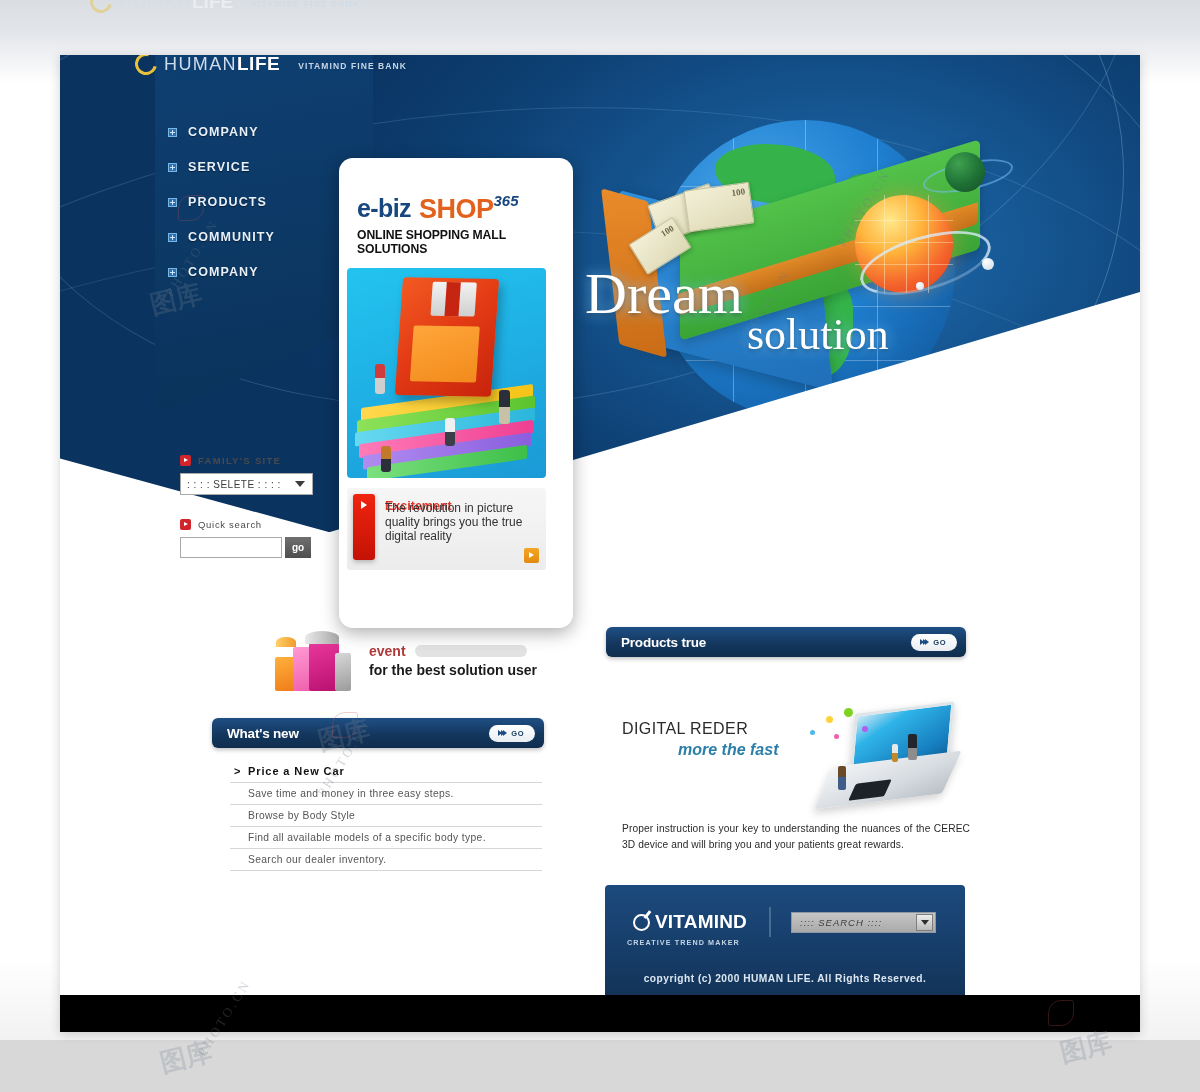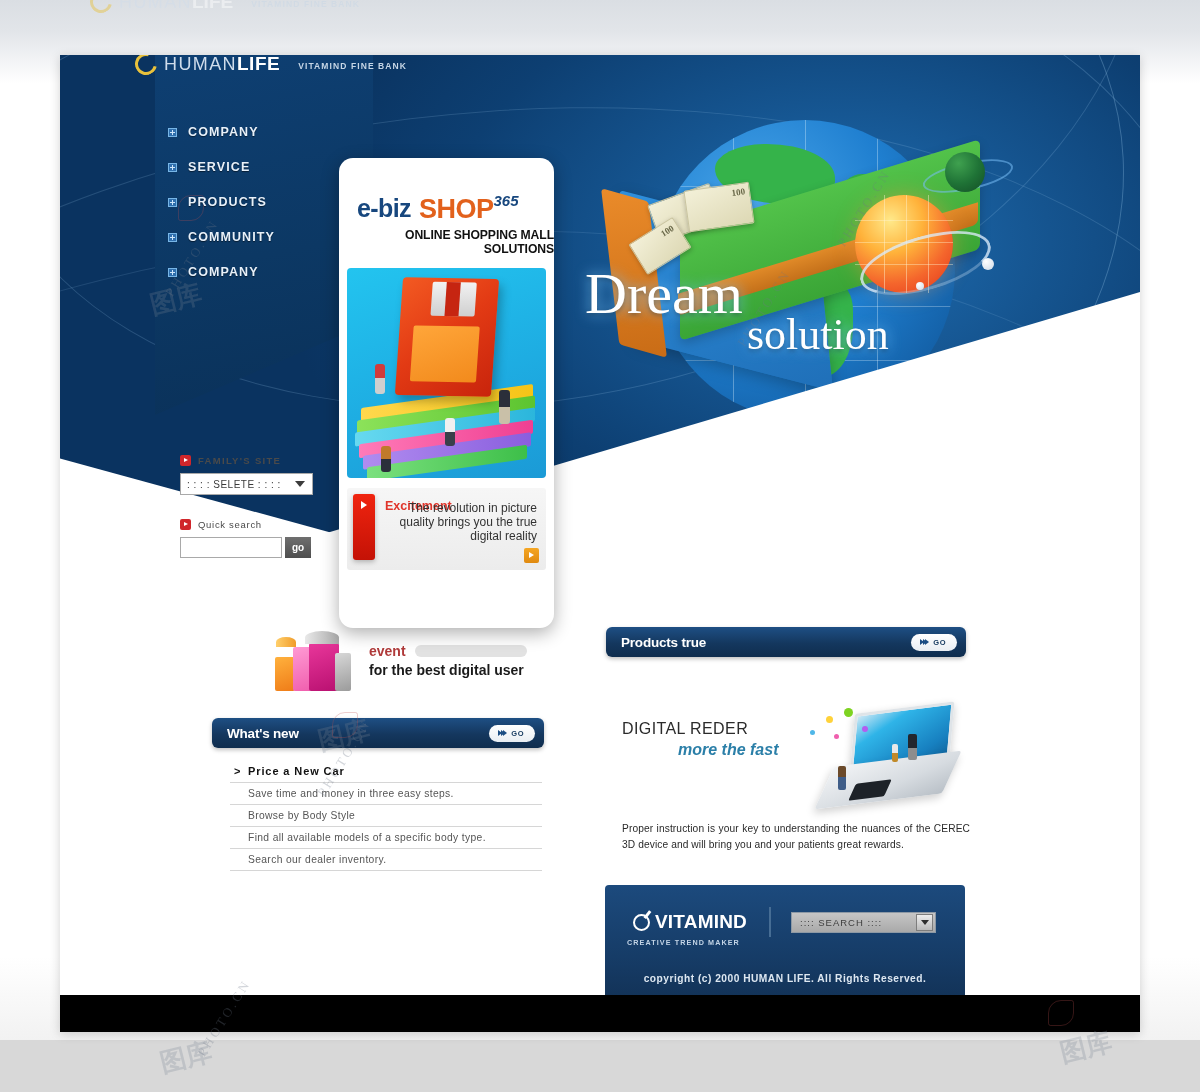--- a/index.html
+++ b/index.html
@@ -205,24 +205,23 @@
   }
   .logo-human { color:#cfdceb; font-size:18px; font-weight:300; letter-spacing:1.4px; }
   .logo-life { color:#ffffff; font-size:19px; font-weight:bold; letter-spacing:0.5px; }
   .logo-tag {
     color:#c6d6e6; font-size:8.5px; font-weight:bold; letter-spacing:1.1px;
     margin-left:18px; margin-top:4px;
   }
 
   
   .promo {
-    position:absolute; left:279px; top:103px; width:215px; height:470px;
+    position:absolute; left:279px; top:103px; width:234px; height:470px;
     background:#ffffff; border-radius:14px; z-index:8;
     box-shadow:0 5px 18px rgba(0,0,0,.32);
-    text-align:right;
   }
   .promo-title { padding:36px 0 0 18px; }
   .ebiz-line { display:flex; align-items:flex-start; }
   .t-ebiz { color:#17477e; font-size:25px; font-weight:bold; letter-spacing:-0.6px; }
   .t-shop { color:#e2611c; font-size:27px; font-weight:bold; margin-left:8px; letter-spacing:-0.5px; }
   .t-365  { color:#17477e; font-size:15px; font-weight:bold; font-style:italic; margin-top:-2px; }
   .t-sub  { color:#111; font-size:12.2px; font-weight:bold; letter-spacing:-0.1px; margin-top:3px; }
 
   .promo-img {
     position:absolute; left:8px; top:110px; width:199px; height:210px;
@@ -396,21 +395,21 @@
   .ft-mark:after {
     content:""; position:absolute; left:11px; top:-6px; width:2.6px; height:9px;
     background:#fff; transform:rotate(38deg);
   }
   .ft-brand { color:#ffffff; font-size:19px; font-weight:bold; letter-spacing:.2px; }
   .ft-slogan { color:#c3d4e6; font-size:7.2px; font-weight:bold; letter-spacing:1.1px; margin-left:22px; margin-top:1px; }
   .ft-div { width:2px; height:30px; background:#466d94; margin:0 20px 0 22px; }
   .ft-sel {
     width:145px; height:21px; border:1px solid #8d99a5;
     background:linear-gradient(180deg,#c6c6c6,#a9a9a9);
-    display:flex; align-items:center; justify-content:space-between; padding:0 2px 0 8px;
+    display:flex; align-items:center; justify-content:space-between; padding:0 2px 0 8px;font-style:italic;
   }
   .ft-sel-txt { color:#3e3e3e; font-size:9.5px; letter-spacing:1px; }
   .ft-sel-btn {
     width:17px;height:17px; background:linear-gradient(180deg,#eeeeee,#b9b9b9);
     border:1px solid #7d7d7d; display:flex;align-items:center;justify-content:center;
   }
   .ft-sel-btn i { width:0;height:0;border-left:4px solid transparent;border-right:4px solid transparent;border-top:5px solid #2e2e2e; }
   .ft-copy {
     text-align:center; color:#dde7f1; font-size:10.2px; font-weight:bold;
     letter-spacing:.5px; margin-top:26px;
@@ -619,21 +618,21 @@
       <div class="gbox" style="left:34px;width:30px;height:48px;background:linear-gradient(160deg,#e9379b,#b81070);"></div>
       <div class="gbox" style="left:60px;width:16px;height:38px;background:linear-gradient(160deg,#d8d8d8,#9b9b9b);"></div>
       <div class="gbow" style="left:1px;top:8px;width:20px;height:10px;background:linear-gradient(90deg,#ffcf6b,#f09c2a);border-radius:50% 50% 0 0;"></div>
       <div class="gbow" style="left:30px;top:2px;width:34px;height:13px;background:linear-gradient(90deg,#e9e9e9,#a8a8a8);border-radius:50% 50% 0 0;"></div>
     </div>
     <div class="event-txt">
       <div class="ev-top">
         <span class="ev-word">event</span>
         <span class="ev-bar"></span>
       </div>
-      <div class="ev-sub">for the best digital user</div>
+      <div class="ev-sub">for the best solution user</div>
     </div>
   </div>
 
   <div class="sec-bar" style="left:152px;top:663px;width:332px;">
     <span class="sec-title">What's new</span>
     <span class="go-pill">
       <span class="go-chev">
           <i></i>
           <i></i>
           <i></i>

